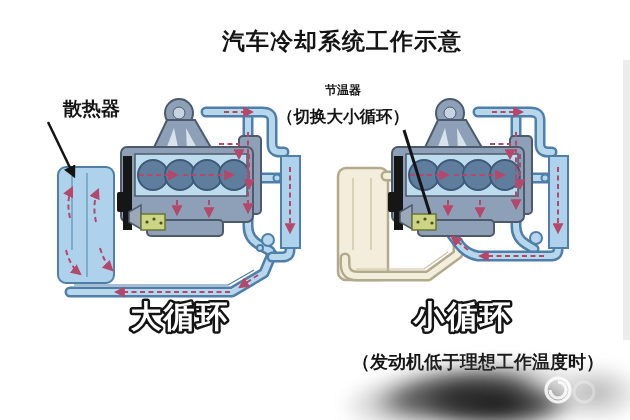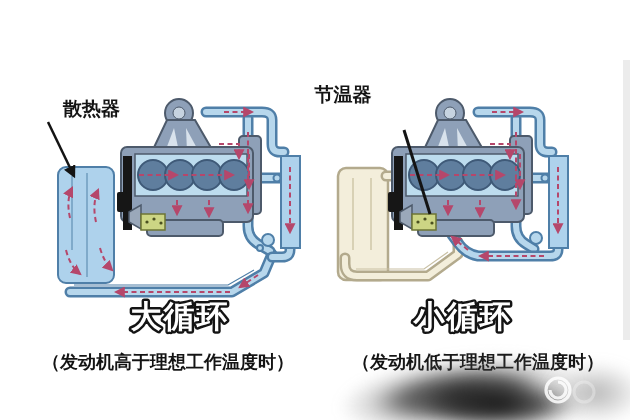--- a/index.html
+++ b/index.html
@@ -1,21 +1,21 @@
 <!DOCTYPE html>
 <html><head>
 <meta charset="utf-8">
 <style>
   html,body{margin:0;padding:0;background:#fff;}
   .stage{position:relative;width:630px;height:420px;background:#ffffff;overflow:hidden;
          font-family:"DejaVu Sans","Liberation Sans",sans-serif;color:#141414;}
   .lbl{position:absolute;font-weight:bold;white-space:nowrap;color:#141414;}
   .title{top:26px;left:342px;transform:translateX(-50%);font-size:23px;letter-spacing:1px;}
   .radiator-label{top:96px;left:16px;font-size:19px;margin-left:47px;}
-  .thermo-label{top:82px;left:343px;transform:translateX(-50%);font-size:19px;}
+  .thermo-label{top:82px;left:343px;transform:translateX(-50%);font-size:12px;}
   .thermo-sub{top:106px;left:343px;transform:translateX(-50%);font-size:16.5px;}
   .caption{top:350px;font-size:18px;transform:translateX(-50%);z-index:1;}
   .caption-left{left:168px;}
   .caption-right{left:478px;}
   .edge-strip{position:absolute;right:0;top:60px;width:7px;height:280px;background:#ececec;}
   .smudge{position:absolute;border-radius:50%;z-index:2;filter:blur(7px);}
   .smudge-a{left:338px;top:358px;width:240px;height:72px;transform:rotate(-7deg);
     background:radial-gradient(ellipse closest-side,rgba(35,35,35,.92) 0%,rgba(45,45,45,.72) 45%,rgba(110,110,110,.3) 72%,rgba(255,255,255,0) 100%);}
   .smudge-b{left:420px;top:380px;width:160px;height:50px;
     background:radial-gradient(ellipse closest-side,rgba(15,15,15,.95) 0%,rgba(30,30,30,.7) 55%,rgba(255,255,255,0) 100%);}
@@ -159,23 +159,24 @@
         <path d="M544,256 H480" marker-end="url(#fa)"></path>
         <path d="M468,250 L452,237" marker-end="url(#fa)"></path>
       </g>
       <text class="big-name" x="463" y="327">小循环</text>
     </g>
 
     <path class="pointer" stroke-width="2.5" d="M48,122 L74,176" marker-end="url(#ba)"></path>
     <path class="pointer" stroke-width="3" d="M404,130 L430,214"></path>
   </svg>
 
+  <div class="lbl title">汽车冷却系统工作示意</div>
   <div class="lbl radiator-label">散热器</div>
   <div class="lbl thermo-label">节温器</div>
-  <div class="lbl caption caption-left">（发动机高于理想工作温度时）</div>
+  <div class="lbl thermo-sub">（切换大小循环）</div>
   <div class="lbl caption caption-right">（发动机低于理想工作温度时）</div>
 
   <div class="edge-strip"></div>
 
   <div class="smudge smudge-a"></div>
   <div class="smudge smudge-b"></div>
   <div class="smudge smudge-c"></div>
   <svg class="logo" width="60" height="44" viewBox="0 0 60 44">
     <circle cx="18" cy="18" r="12" fill="none" stroke="#ffffff" stroke-width="3.2"></circle>
     <path d="M18,10 a8,8 0 1,1 -8,8" fill="none" stroke="#ffffff" stroke-width="3.2"></path>

